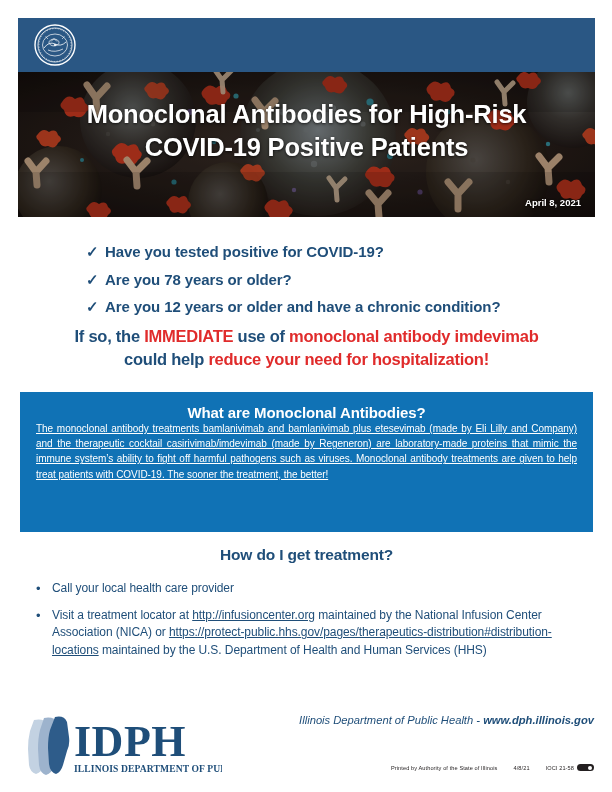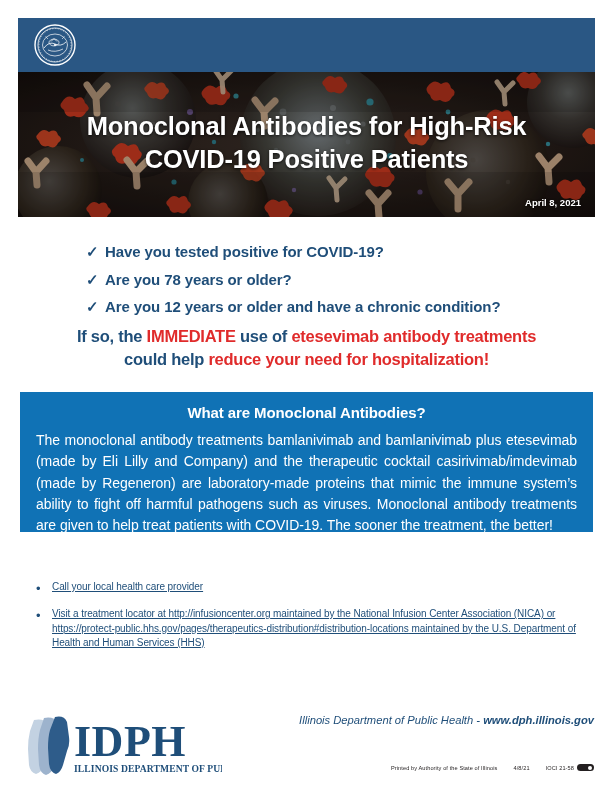--- a/index.html
+++ b/index.html
@@ -63,21 +63,21 @@
     background: #1d1410;
   }
   .hero svg {
     position: absolute;
     left: 0; top: 0;
     width: 577px; height: 145px;
     display: block;
   }
   .hero-title {
     position: absolute;
-    left: 0; top: 38px;
+    left: 0; top: 26px;
     width: 577px;
     text-align: center;
     color: #ffffff;
     font-size: 25.5px;
     font-weight: bold;
     line-height: 1.28;
     letter-spacing: -0.2px;
     text-shadow: 0 1px 3px rgba(0,0,0,0.75);
   }
   .hero-title span { display: block; }
@@ -137,28 +137,28 @@
     background: #1072b5;
     box-sizing: border-box;
     padding: 12px 16px 10px 16px;
   }
   .info-title {
     text-align: center;
     color: #ffffff;
     font-size: 15px;
     font-weight: bold;
     letter-spacing: -0.1px;
-    margin-bottom: 9px;
   }
   .info-body {
     color: #ffffff;
-    font-size: 14px;
+    font-size: 10px;
     line-height: 1.52;
     text-align: justify;
     letter-spacing: -0.05px;
+    text-decoration: underline;
   }
 
   
   .treat-title {
     position: absolute;
     left: 18px; top: 546px;
     width: 577px;
     text-align: center;
     color: #1f4e79;
     font-size: 15.5px;
@@ -178,24 +178,23 @@
   .bullet-dot {
     color: #1f4e79;
     font-size: 13px;
     line-height: 1.45;
     width: 16px;
     flex: 0 0 16px;
     text-align: left;
   }
   .bullet-text {
     color: #1f4e79;
-    font-size: 10px;
+    font-size: 12px;
     line-height: 1.47;
     letter-spacing: -0.08px;
-    text-decoration: underline;
   }
   .bullet-text a,
   .bullet-text .lnk {
     color: #1f4e79;
     text-decoration: underline;
   }
 
   
   .idph-logo {
     position: absolute;
@@ -396,32 +395,33 @@
       <span class="check-text">Are you 78 years or older?</span>
     </div>
     <div class="check-row">
       <span class="check-mark">✓</span>
       <span class="check-text">Are you 12 years or older and have a chronic condition?</span>
     </div>
   </div>
 
   <div class="callout">
     <div>
-      <span class="nv">If so, the </span><span class="rd">IMMEDIATE</span><span class="nv"> use of </span><span class="rd">etesevimab antibody treatments</span>
+      <span class="nv">If so, the </span><span class="rd">IMMEDIATE</span><span class="nv"> use of </span><span class="rd">monoclonal antibody imdevimab</span>
     </div>
     <div>
       <span class="nv">could help </span><span class="rd">reduce your need for hospitalization</span><span class="rd">!</span>
     </div>
   </div>
 
   <div class="info-box">
     <div class="info-title">What are Monoclonal Antibodies?</div>
     <div class="info-body">The monoclonal antibody treatments bamlanivimab and bamlanivimab plus etesevimab (made by Eli Lilly and Company) and the therapeutic cocktail casirivimab/imdevimab (made by Regeneron) are laboratory-made proteins that mimic the immune system’s ability to fight off harmful pathogens such as viruses. Monoclonal antibody treatments are given to help treat patients with COVID-19. The sooner the treatment, the better!</div>
   </div>
 
+  <div class="treat-title">How do I get treatment?</div>
   <div class="bullets">
     <div class="bullet-row">
       <span class="bullet-dot">•</span>
       <span class="bullet-text">Call your local health care provider</span>
     </div>
     <div class="bullet-row">
       <span class="bullet-dot">•</span>
       <span class="bullet-text"><span>Visit a treatment locator at </span><span class="lnk">http://infusioncenter.org</span><span> maintained by the National Infusion Center Association (NICA) or </span><span class="lnk">https://protect-public.hhs.gov/pages/therapeutics-distribution#distribution-locations</span><span> maintained by the U.S. Department of Health and Human Services (HHS)</span></span>
     </div>
   </div>

